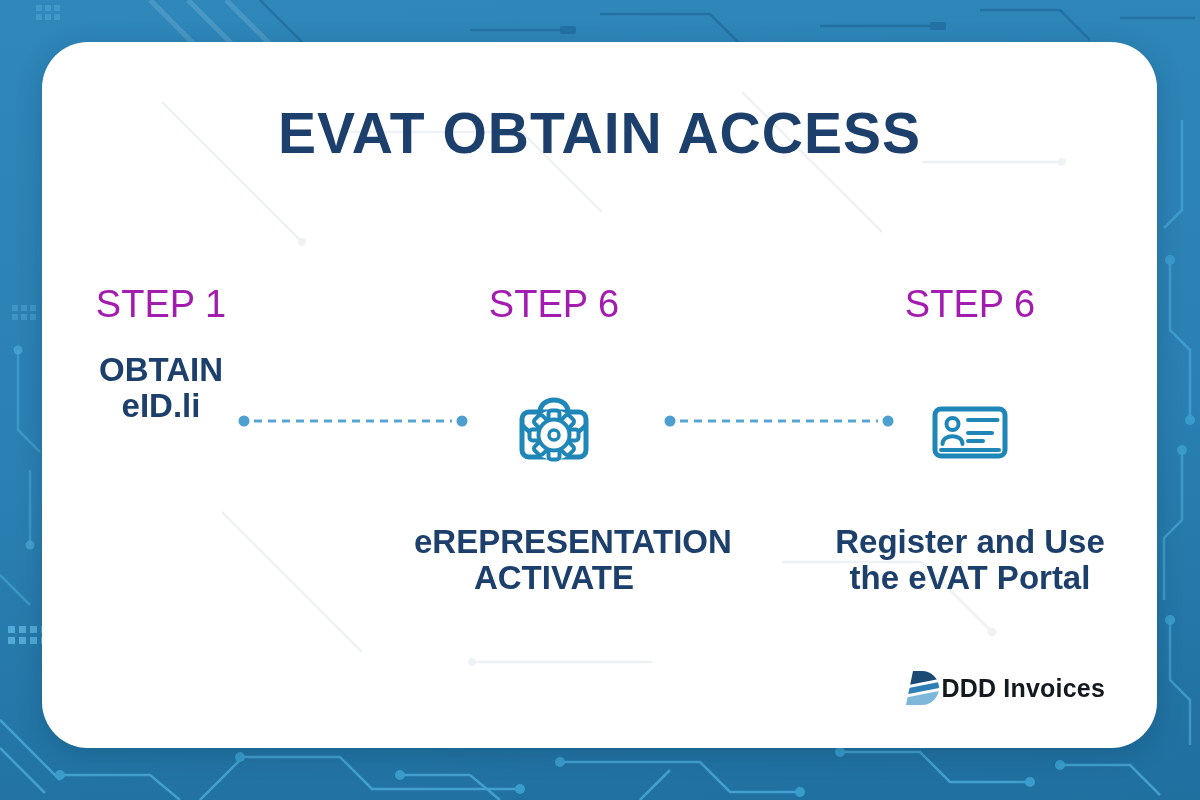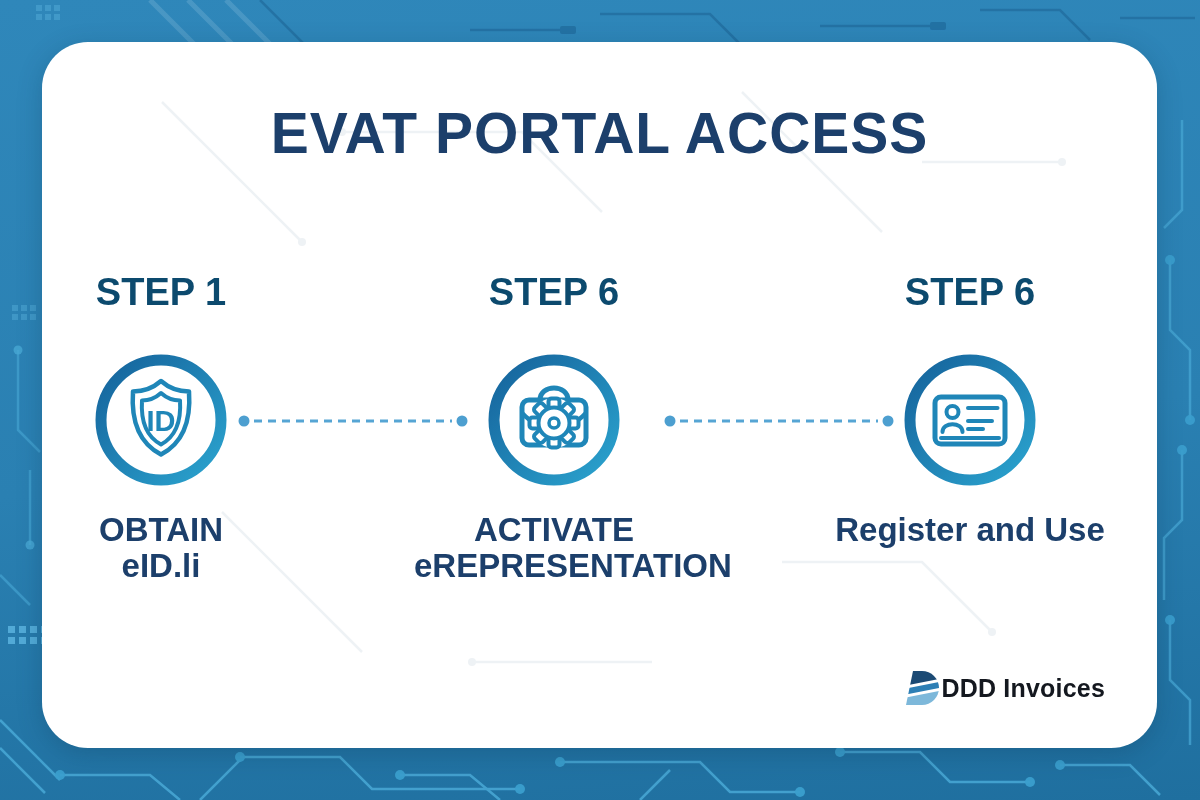--- a/index.html
+++ b/index.html
@@ -8,21 +8,21 @@
          background:linear-gradient(175deg,#2f87ba 0%,#2a80b2 55%,#1f6f9f 100%);}
   .bg-circuit{position:absolute;left:0;top:0;width:1200px;height:800px;}
   .card{position:absolute;left:42px;top:42px;width:1115px;height:706px;
         background:#ffffff;border-radius:46px;overflow:hidden;
         box-shadow:0 6px 24px rgba(10,50,80,.25);}
   .card-watermark{position:absolute;left:0;top:0;width:1115px;height:706px;pointer-events:none;}
   .title{position:absolute;top:58px;left:0;width:100%;margin:0;text-align:center;
          font-size:57px;font-weight:700;letter-spacing:1px;color:#1c3f6b;}
   .step{position:absolute;top:220px;width:280px;text-align:center;}
   .step-1{left:-21px;} .step-2{left:372px;} .step-3{left:788px;}
-  .step-label{font-size:38px;font-weight:700;color:#0c4a6e;line-height:44px;margin-top:8px;}
+  .step-label{font-size:38px;font-weight:400;color:#a21caf;line-height:44px;margin-top:20px;}
   .icon-wrap{margin-top:40px;height:132px;}
   .caption{margin-top:26px;font-size:33px;font-weight:700;color:#1c3f6b;
            line-height:36px;white-space:nowrap;}
   .connector{position:absolute;top:371px;height:16px;}
   .connector-1{left:195px;width:232px;}
   .connector-2{left:621px;width:232px;}
   .logo{position:absolute;right:52px;bottom:42px;display:flex;align-items:center;gap:2px;}
   .logo-text{font-size:25px;font-weight:700;color:#14181f;letter-spacing:.2px;}
 </style>
 </head>
@@ -138,49 +138,35 @@
       </g>
       <g fill="#eef2f5">
         <circle cx="260" cy="200" r="4"></circle>
           <circle cx="300" cy="90" r="4"></circle>
           <circle cx="1020" cy="120" r="4"></circle>
         <circle cx="430" cy="620" r="4"></circle>
           <circle cx="950" cy="590" r="4"></circle>
       </g>
     </svg>
 
-    <h1 class="title">EVAT PORTAL ACCESS</h1>
+    <h1 class="title">EVAT OBTAIN ACCESS</h1>
 
     <svg class="connector connector-1" viewBox="0 0 232 16" xmlns="http://www.w3.org/2000/svg">
       <circle cx="7" cy="8" r="5.5" fill="#4d9fd0"></circle>
       <line x1="17" y1="8" x2="215" y2="8" stroke="#56a5d4" stroke-width="3" stroke-dasharray="8 6"></line>
       <circle cx="225" cy="8" r="5.5" fill="#4d9fd0"></circle>
     </svg>
     <svg class="connector connector-2" viewBox="0 0 232 16" xmlns="http://www.w3.org/2000/svg">
       <circle cx="7" cy="8" r="5.5" fill="#4d9fd0"></circle>
       <line x1="17" y1="8" x2="215" y2="8" stroke="#56a5d4" stroke-width="3" stroke-dasharray="8 6"></line>
       <circle cx="225" cy="8" r="5.5" fill="#4d9fd0"></circle>
     </svg>
 
     <div class="step step-1">
       <div class="step-label">STEP 1</div>
-      <div class="icon-wrap">
-        <svg width="132" height="132" viewBox="0 0 132 132" xmlns="http://www.w3.org/2000/svg">
-          <defs>
-            <linearGradient id="ringGrad" x1="0" y1="0" x2="1" y2="1">
-              <stop offset="0" stop-color="#15629b"></stop>
-                <stop offset="1" stop-color="#2ba4cf"></stop>
-            </linearGradient>
-          </defs>
-          <circle cx="66" cy="66" r="60" fill="#ffffff" stroke="url(#ringGrad)" stroke-width="11"></circle>
-          <path d="M66 27 C58 34 47.5 37.5 38 37.5 C36.5 59 40 87 66 100.5 C92 87 95.5 59 94 37.5 C84.5 37.5 74 34 66 27 Z" fill="none" stroke="#1f86b8" stroke-width="4.5" stroke-linejoin="round"></path>
-          <path d="M66 39 C60.5 44 53.5 46.5 47 46.5 C46 62 48.5 81 66 90.5 C83.5 81 86 62 85 46.5 C78.5 46.5 71.5 44 66 39 Z" fill="none" stroke="#1f86b8" stroke-width="4" stroke-linejoin="round"></path>
-          <text x="66" y="77" text-anchor="middle" font-family="Liberation Sans, sans-serif" font-size="29" font-weight="bold" fill="#1f86b8">ID</text>
-        </svg>
-      </div>
       <div class="caption">
         <div>OBTAIN</div>
         <div>eID.li</div>
       </div>
     </div>
 
     <div class="step step-2">
       <div class="step-label">STEP 6</div>
       <div class="icon-wrap">
         <svg width="132" height="132" viewBox="0 0 132 132" xmlns="http://www.w3.org/2000/svg">
@@ -200,22 +186,22 @@
               <rect x="-5.5" y="-24.5" width="11" height="12" rx="3" transform="rotate(225)"></rect>
               <rect x="-5.5" y="-24.5" width="11" height="12" rx="3" transform="rotate(270)"></rect>
               <rect x="-5.5" y="-24.5" width="11" height="12" rx="3" transform="rotate(315)"></rect>
             </g>
             <circle cx="0" cy="0" r="15.5" stroke-width="4"></circle>
             <circle cx="0" cy="0" r="5" stroke-width="3.5" fill="none"></circle>
           </g>
         </svg>
       </div>
       <div class="caption">
+        <div>eREPRESENTATION</div>
         <div>ACTIVATE</div>
-        <div>eREPRESENTATION</div>
       </div>
     </div>
 
     <div class="step step-3">
       <div class="step-label">STEP 6</div>
       <div class="icon-wrap">
         <svg width="132" height="132" viewBox="0 0 132 132" xmlns="http://www.w3.org/2000/svg">
           <circle cx="66" cy="66" r="60" fill="#ffffff" stroke="url(#ringGrad)" stroke-width="11"></circle>
           <rect x="31" y="43" width="70" height="47" rx="6" fill="none" stroke="#1f86b8" stroke-width="5"></rect>
           <circle cx="48.5" cy="58" r="6" fill="none" stroke="#1f86b8" stroke-width="4"></circle>
@@ -223,20 +209,21 @@
           <g stroke="#1f86b8" stroke-width="4" stroke-linecap="round">
             <line x1="64" y1="54" x2="93.5" y2="54"></line>
             <line x1="64" y1="67" x2="88" y2="67"></line>
             <line x1="64" y1="75" x2="79" y2="75"></line>
             <line x1="37" y1="84" x2="95" y2="84"></line>
           </g>
         </svg>
       </div>
       <div class="caption">
         <div>Register and Use</div>
+        <div>the eVAT Portal</div>
       </div>
     </div>
 
     <div class="logo">
       <svg width="36" height="36" viewBox="0 0 36 36" xmlns="http://www.w3.org/2000/svg">
         <defs>
           <clipPath id="dClip">
             <path d="M10 1 L19 1 A17 17 0 0 1 19 35 L3 35 Z"></path>
           </clipPath>
         </defs>

